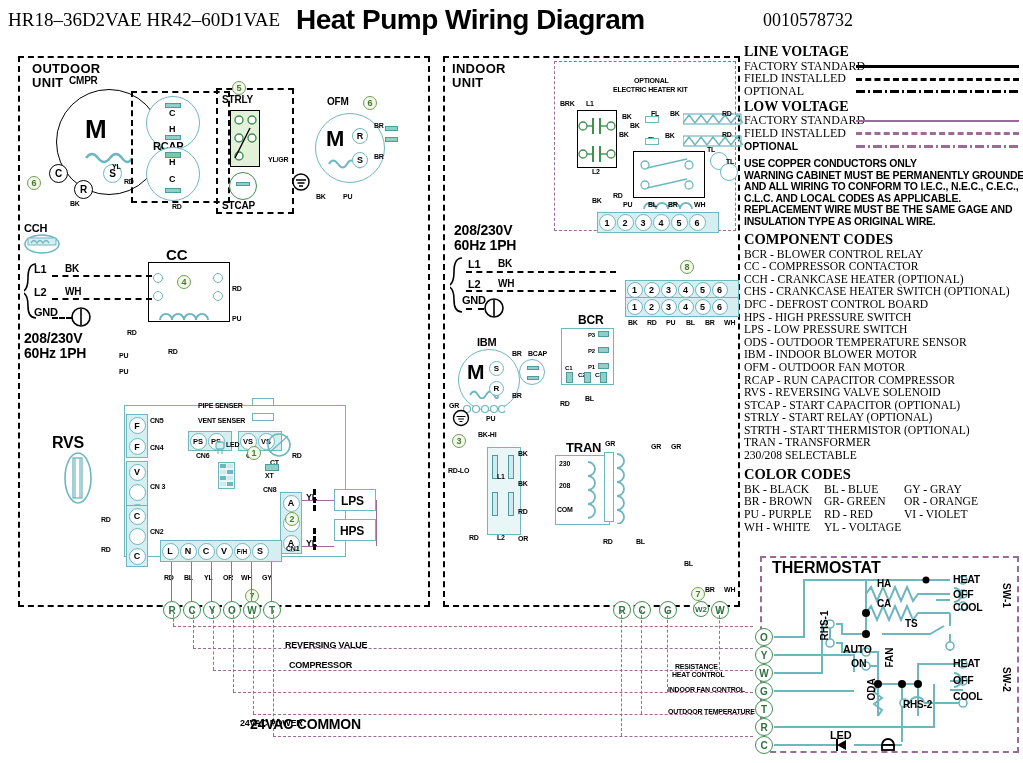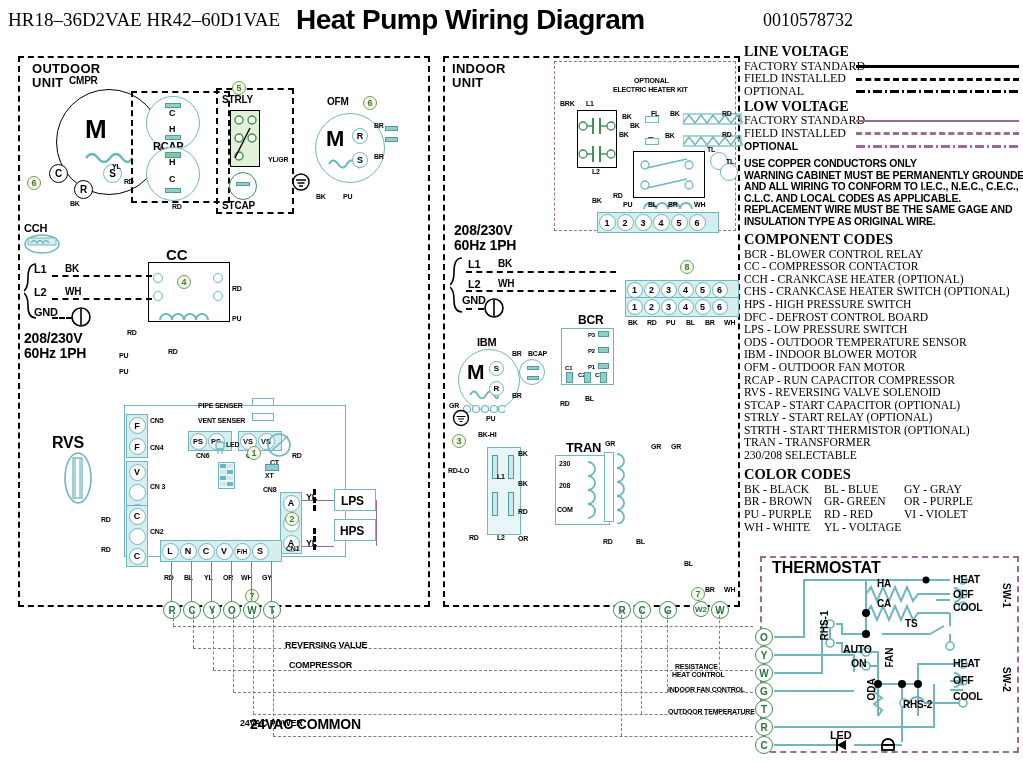--- a/index.html
+++ b/index.html
@@ -154,43 +154,43 @@
   <div class="warn-line">C.L.C. AND LOCAL CODES AS APPLICABLE.</div>
   <div class="warn-line">REPLACEMENT WIRE MUST BE THE SAME GAGE AND</div>
   <div class="warn-line">INSULATION TYPE AS ORIGINAL WIRE.</div>
 
   <div class="cc-head">COMPONENT CODES</div>
   <div id="comp-codes">
       <div class="code-line">BCR - BLOWER CONTROL RELAY</div>
       <div class="code-line">CC - COMPRESSOR CONTACTOR</div>
       <div class="code-line">CCH - CRANKCASE HEATER (OPTIONAL)</div>
       <div class="code-line">CHS - CRANKCASE HEATER SWITCH (OPTIONAL)</div>
+      <div class="code-line">DFC - DEFROST CONTROL BOARD</div>
       <div class="code-line">HPS - HIGH PRESSURE SWITCH</div>
-      <div class="code-line">DFC - DEFROST CONTROL BOARD</div>
       <div class="code-line">LPS - LOW PRESSURE SWITCH</div>
       <div class="code-line">ODS - OUTDOOR TEMPERATURE SENSOR</div>
       <div class="code-line">IBM - INDOOR BLOWER MOTOR</div>
       <div class="code-line">OFM - OUTDOOR FAN MOTOR</div>
       <div class="code-line">RCAP - RUN CAPACITOR COMPRESSOR</div>
       <div class="code-line">RVS - REVERSING VALVE SOLENOID</div>
       <div class="code-line">STCAP - START CAPACITOR (OPTIONAL)</div>
       <div class="code-line">STRLY - START RELAY (OPTIONAL)</div>
       <div class="code-line">STRTH - START THERMISTOR (OPTIONAL)</div>
       <div class="code-line">TRAN - TRANSFORMER</div>
       <div class="code-line">230/208 SELECTABLE</div>
     </div>
 
   <div class="cc-head">COLOR CODES</div>
   <div class="color-grid" id="color-codes">
       <div>BK - BLACK</div>
       <div>BL - BLUE</div>
       <div>GY - GRAY</div>
       <div>BR - BROWN</div>
       <div>GR- GREEN</div>
-      <div>OR - PURPLE</div>
+      <div>OR - ORANGE</div>
       <div>PU - PURPLE</div>
       <div>RD - RED</div>
       <div>VI - VIOLET</div>
       <div>WH - WHITE</div>
       <div>YL - VOLTAGE</div>
       <div></div>
     </div>
 </div>
 
 <div class="abs panel-dash" id="outdoor-panel"></div>

